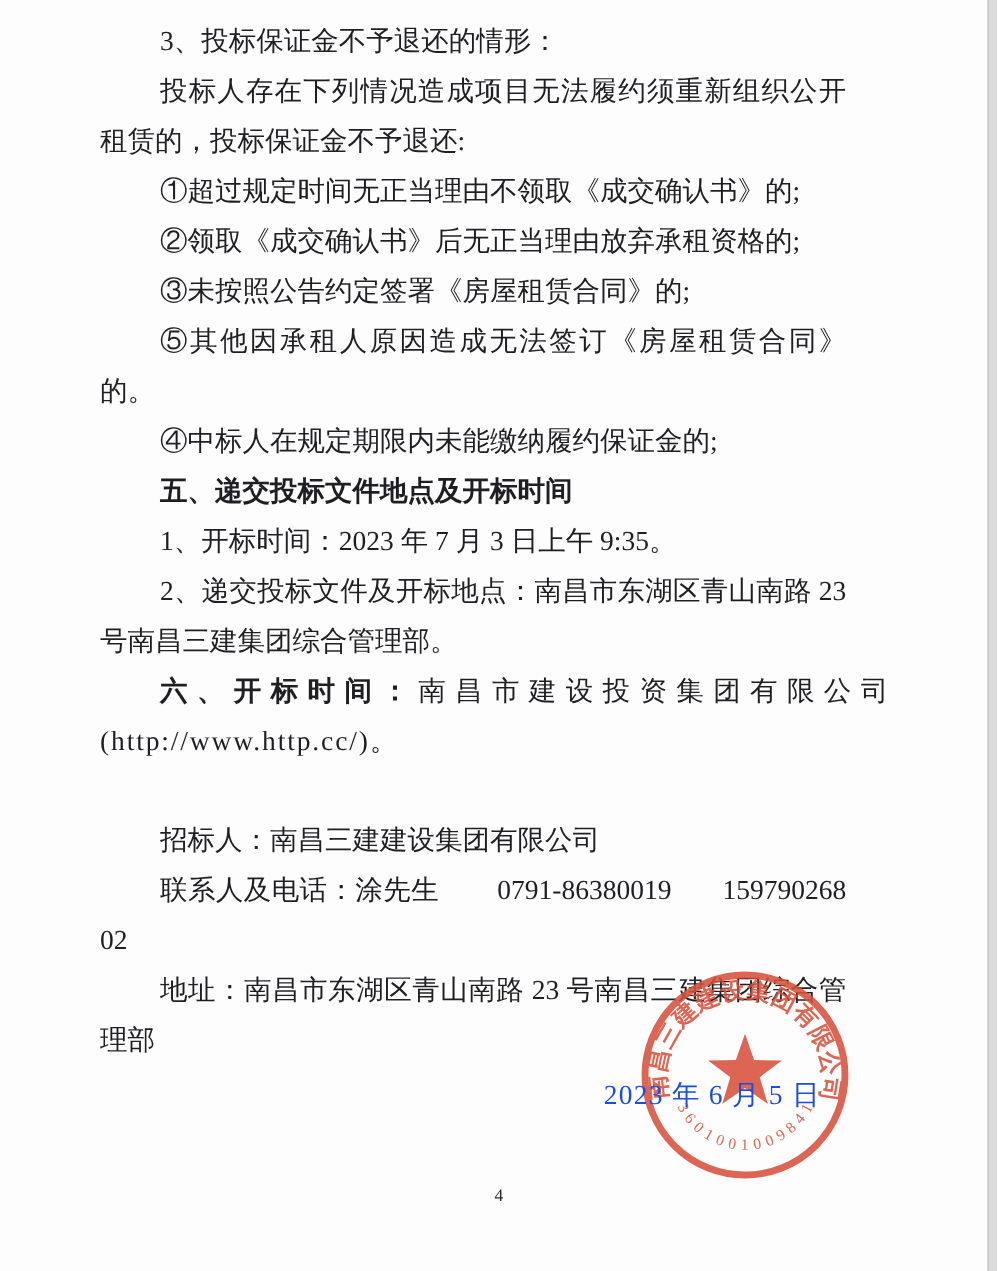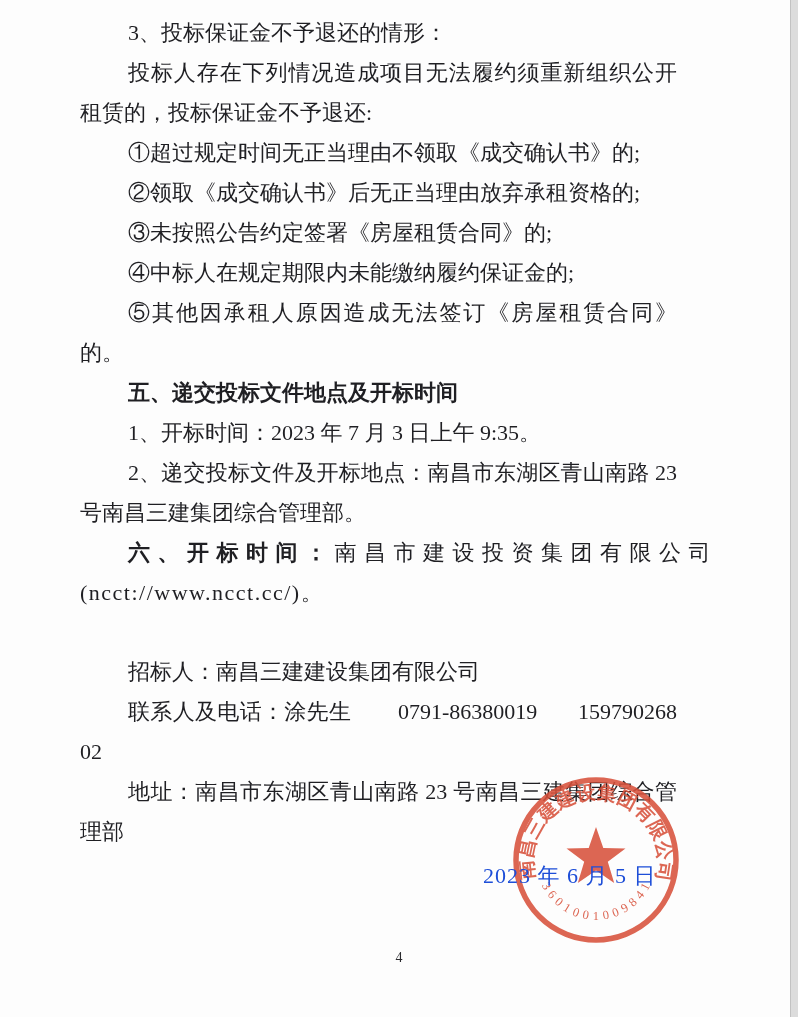--- a/index.html
+++ b/index.html
@@ -70,27 +70,27 @@
 <body>
 
 <div class="page">
 
   <div class="content">
     <p class="para indent">3、投标保证金不予退还的情形：</p>
     <p class="para indent">投标人存在下列情况造成项目无法履约须重新组织公开租赁的，投标保证金不予退还:</p>
     <p class="para indent">①超过规定时间无正当理由不领取《成交确认书》的;</p>
     <p class="para indent">②领取《成交确认书》后无正当理由放弃承租资格的;</p>
     <p class="para indent">③未按照公告约定签署《房屋租赁合同》的;</p>
+    <p class="para indent">⑤其他因承租人原因造成无法签订《房屋租赁合同》的。</p>
     <p class="para indent">④中标人在规定期限内未能缴纳履约保证金的;</p>
-    <p class="para indent">⑤其他因承租人原因造成无法签订《房屋租赁合同》的。</p>
     <p class="para indent bold">五、递交投标文件地点及开标时间</p>
     <p class="para indent">1、开标时间：2023 年 7 月 3 日上午 9:35。</p>
     <p class="para indent">2、递交投标文件及开标地点：南昌市东湖区青山南路 23 号南昌三建集团综合管理部。</p>
     <p class="para media-line"><span class="bold">六、开标时间：</span><span>南昌市建设投资集团有限公司</span></p>
-    <p class="para url-line">(ncct://www.ncct.cc/)。</p>
+    <p class="para url-line">(http://www.http.cc/)。</p>
     <p class="para indent gap-top">招标人：南昌三建建设集团有限公司</p>
     <p class="para indent pre">联系人及电话：涂先生        0791-86380019       15979026802</p>
     <p class="para indent">地址：南昌市东湖区青山南路 23 号南昌三建集团综合管理部</p>
   </div>
 
   <div class="seal">
     <svg viewBox="0 0 176 176" xmlns="http://www.w3.org/2000/svg">
       <defs>
         <path id="arcTop" d="M 26.7 106.4 A 63 63 0 1 1 148.3 106.4" fill="none"></path>
         <path id="arcBottom" d="M 32.8 111.4 A 60 60 0 0 0 143.2 111.4" fill="none"></path>

